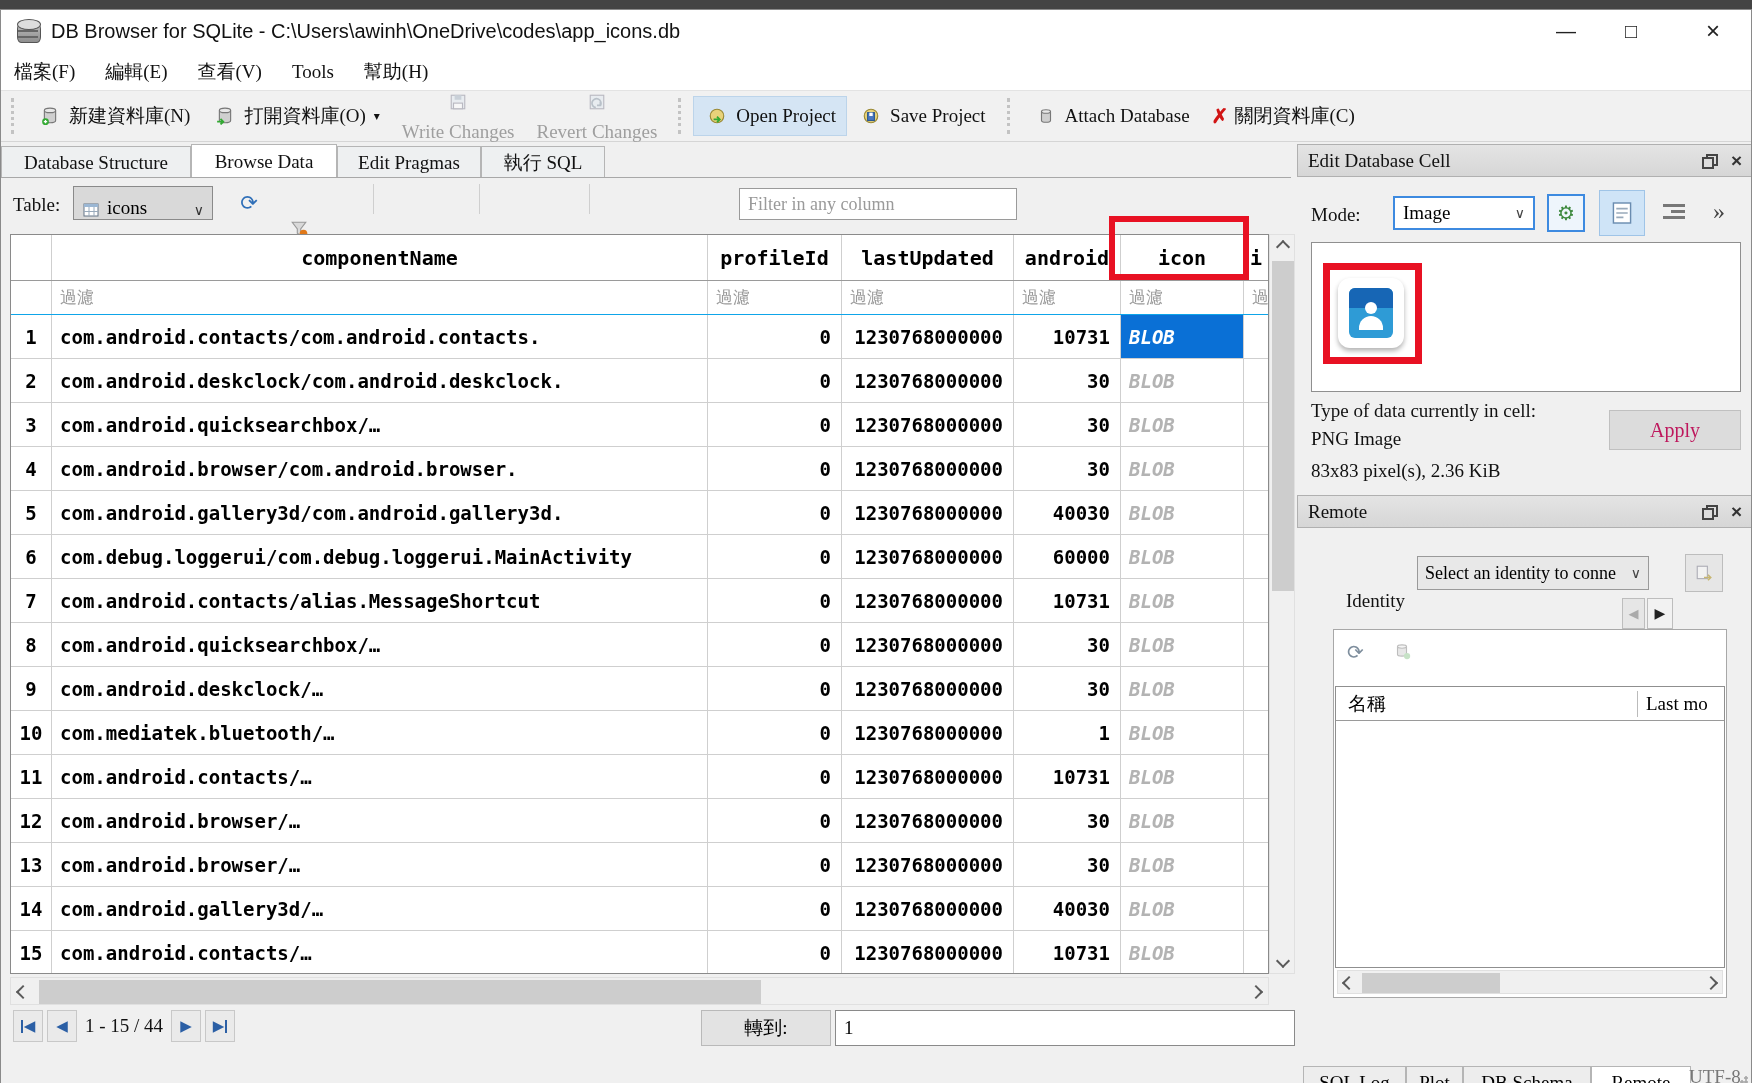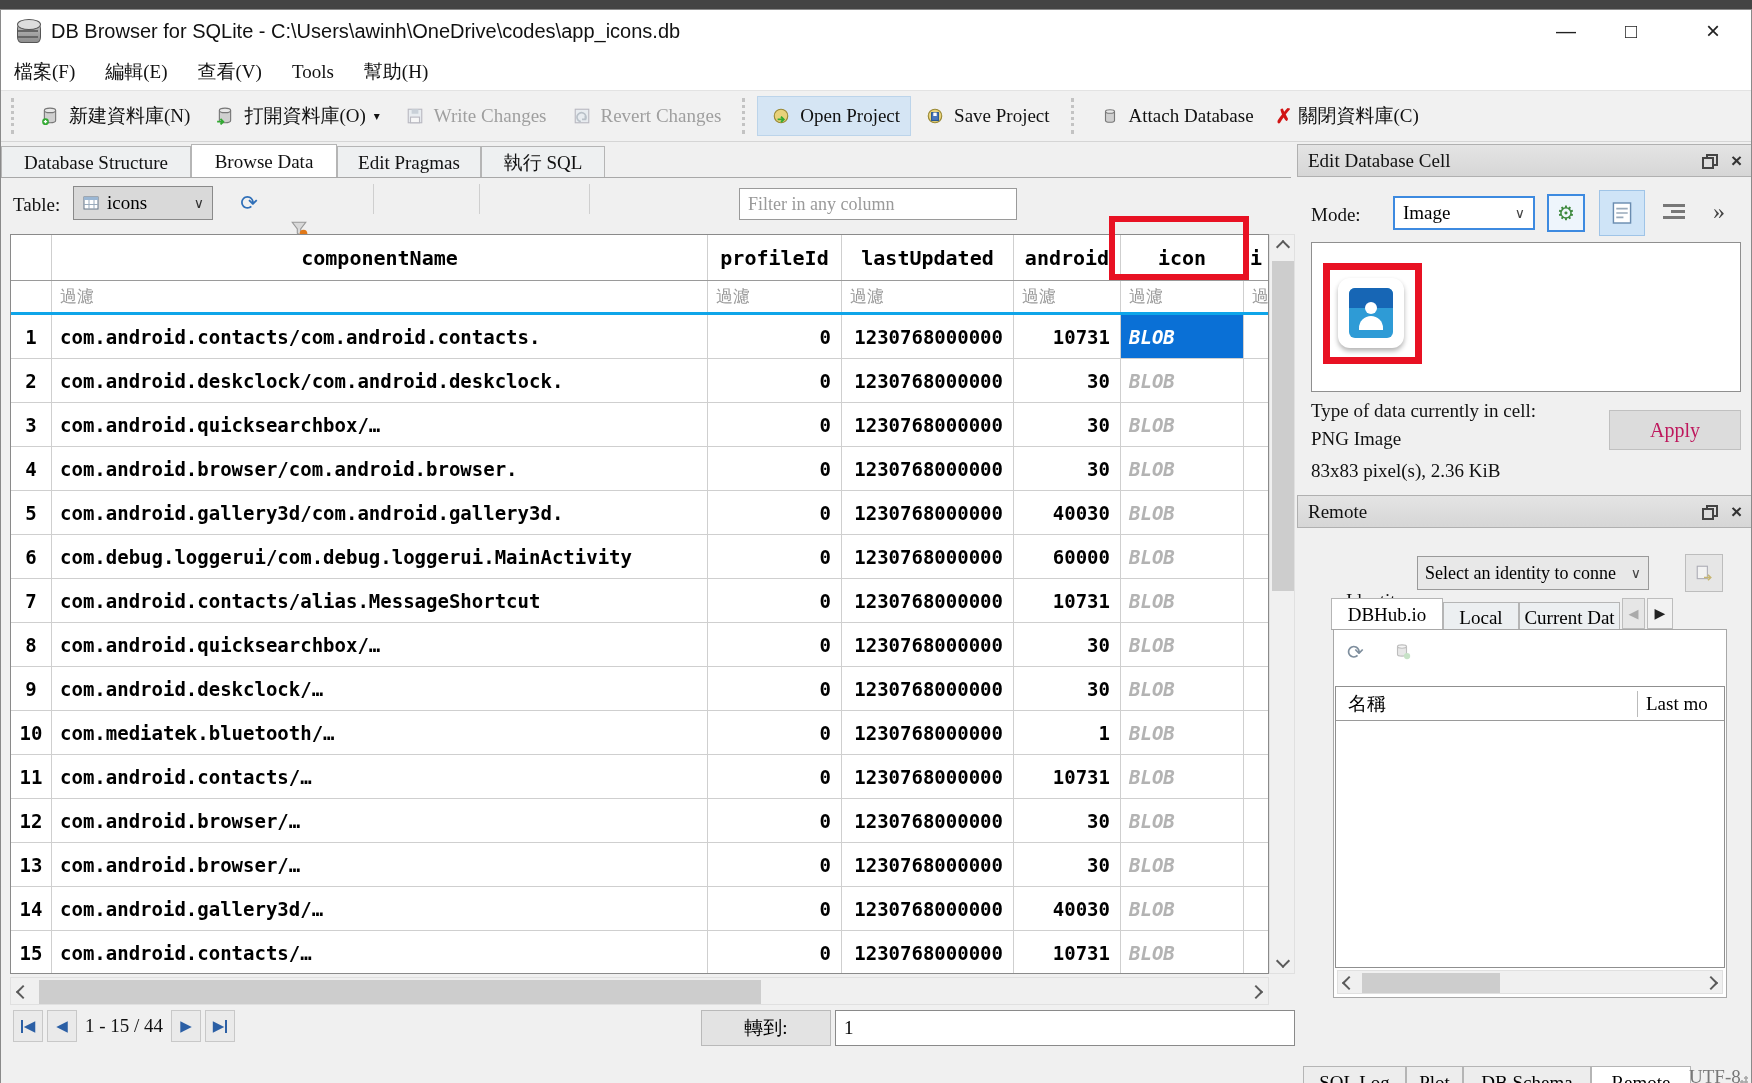--- a/index.html
+++ b/index.html
@@ -17,48 +17,48 @@
   .dblogo .band{position:absolute;left:3px;top:12px;width:20px;height:2px;background:#666;}
   .dblogo .band2{position:absolute;left:3px;top:18px;width:20px;height:2px;background:#666;}
   .wbtn{top:0;width:46px;height:42px;text-align:center;line-height:42px;font-size:20px;color:#222;cursor:default;}
   .menubar{left:0;top:44px;width:1752px;height:36px;background:#fff;}
   .menu-item{display:inline-block;padding:5px 13px;font-size:19px;color:#111;}
 
   
   .toolbar{left:0;top:80px;width:1752px;height:50px;background:#f1f1f1;border-top:1px solid #e3e3e3;border-bottom:1px solid #d5d5d5;display:flex;align-items:center;}
   .tsep{width:4px;height:36px;border-left:3px dotted #c3c3c3;margin:0 8px 0 10px;}
   .tbtn{display:flex;align-items:center;gap:6px;padding:6px 10px;font-size:19px;color:#111;border:1px solid transparent;white-space:nowrap;}
-  .tbtn.disabled{color:#9f9f9f;}
+  .tbtn.disabled{color:#9f9f9f;flex-direction:column;}
   .tbtn.disabled svg{opacity:.45;}
   .tbtn.active{background:#d5e5f4;border:1px solid #bcd4ea;}
   .redx{color:#d11515;font-size:20px;font-weight:bold;}
   .drop{font-size:12px;color:#111;margin-left:2px;}
 
   
   .tabbar{left:0;top:134px;width:1290px;height:33px;border-bottom:1px solid #a8a8a8;}
   .mtab{position:relative;display:inline-block;height:31px;line-height:31px;text-align:center;font-size:19px;color:#111;
         background:#eef0f1;border:1px solid #b5b5b5;border-bottom:none;box-sizing:border-box;top:1px;}
   .mtab.active{background:#fff;height:33px;line-height:33px;top:0;z-index:3;}
 
   
   .ctl-label{font-size:19px;color:#111;}
-  .tcombo{left:72px;top:176px;width:140px;height:34px;background:#d9d9d9;border:1px solid #8a8a8a;display:flex;align-items:center;gap:7px;padding:0 8px;box-sizing:border-box;font-size:19px;}
+  .tcombo{left:72px;top:176px;width:140px;height:34px;background:#d9d9d9;border:1px solid #8a8a8a;display:flex;align-items:flex-end;gap:7px;padding:0 8px;box-sizing:border-box;font-size:19px;}
   .tcombo .arrow{margin-left:auto;font-size:14px;color:#333;}
   .ictn{width:26px;height:26px;display:flex;align-items:center;justify-content:center;position:relative;}
   .glyph-blue{color:#2f6fb8;font-size:21px;}
   .vline{width:1px;height:30px;background:#cfcfcf;}
   .filter-input{left:738px;top:178px;width:278px;height:32px;border:1px solid #9a9a9a;background:#fff;font-size:18px;
                 font-family:"Liberation Serif",serif;color:#333;padding:0 8px;box-sizing:border-box;}
   .filter-input::placeholder{color:#9a9a9a;}
 
   
   .grid{left:9px;top:224px;width:1259px;height:740px;background:#fff;border:1px solid #8a8a8a;box-sizing:border-box;overflow:hidden;}
   .g-row{display:flex;height:44px;border-bottom:1px solid #cfcfcf;box-sizing:border-box;}
   .g-head{height:46px;border-bottom:1px solid #9a9a9a;}
-  .g-filter{height:34px;border-bottom:3px solid #0ea5e9;}
+  .g-filter{height:34px;border-bottom:1px solid #0ea5e9;}
   .gc{border-right:1px solid #cfcfcf;box-sizing:border-box;overflow:hidden;white-space:nowrap;display:flex;align-items:center;}
   .c-num{width:41px;justify-content:center;}
   .c-name{width:656px;padding-left:8px;}
   .c-profile{width:134px;justify-content:flex-end;padding-right:10px;}
   .c-updated{width:172px;justify-content:flex-end;padding-right:10px;}
   .c-version{width:107px;justify-content:flex-end;padding-right:10px;}
   .c-icon{width:123px;padding-left:8px;}
   .c-extra{flex:1;padding-left:8px;border-right:none;}
   .g-head .gc{justify-content:center;font-family:"DejaVu Sans Mono",monospace;font-weight:bold;font-size:20px;padding:0;}
   .g-head .c-extra{justify-content:flex-start;padding-left:6px;}
@@ -611,23 +611,20 @@
   <div class="abs combo-gray">
     <span style="overflow:hidden;white-space:nowrap;">Select an identity to conne</span>
     <span class="arrow">∨</span>
   </div>
   <div class="abs sqbtn" style="left:1684px;top:544px;width:38px;height:38px;background:#e6e6e6;border:1px solid #bdbdbd;">
     <svg width="18" height="18" viewBox="0 0 16 16" style="opacity:.5;">
         <rect x="2" y="2" width="9" height="11" fill="#fff" stroke="#778"></rect>
         <path d="M8 12h6M11.5 9.5 14 12l-2.5 2.5" stroke="#a80" fill="none" stroke-width="1.4"></path>
       </svg>
   </div>
-  <div class="abs" style="left:1330px;top:588px;width:396px;height:31px;border-bottom:1px solid #a8a8a8;">
-    <span class="rtab active" style="width:112px;">DBHub.io</span><span class="rtab" style="width:76px;">Local</span><span class="rtab" style="width:101px;">Current Dat</span>
-  </div>
   <div class="abs sqbtn" style="left:1621px;top:588px;width:23px;height:31px;background:#e6e6e6;border:1px solid #bdbdbd;color:#aaa;font-size:13px;">◀</div>
   <div class="abs sqbtn" style="left:1646px;top:588px;width:26px;height:31px;background:#f2f2f2;border:1px solid #bdbdbd;color:#222;font-size:14px;">▶</div>
 
   <div class="abs rpane"></div>
   <div class="abs" style="left:1346px;top:630px;font-size:20px;color:#7e8e9d;">⟳</div>
   <div class="abs" style="left:1392px;top:632px;">
     <svg width="18" height="18" viewBox="0 0 16 16" style="opacity:.55;">
         <path d="M4 4v7c0 .9 1.8 1.5 4 1.5s4-.6 4-1.5V4" fill="#d5d5d5" stroke="#888"></path>
         <ellipse cx="8" cy="4" rx="4" ry="1.5" fill="#eee" stroke="#888"></ellipse>
         <circle cx="12.5" cy="12.5" r="2.8" fill="#9c9"></circle>

